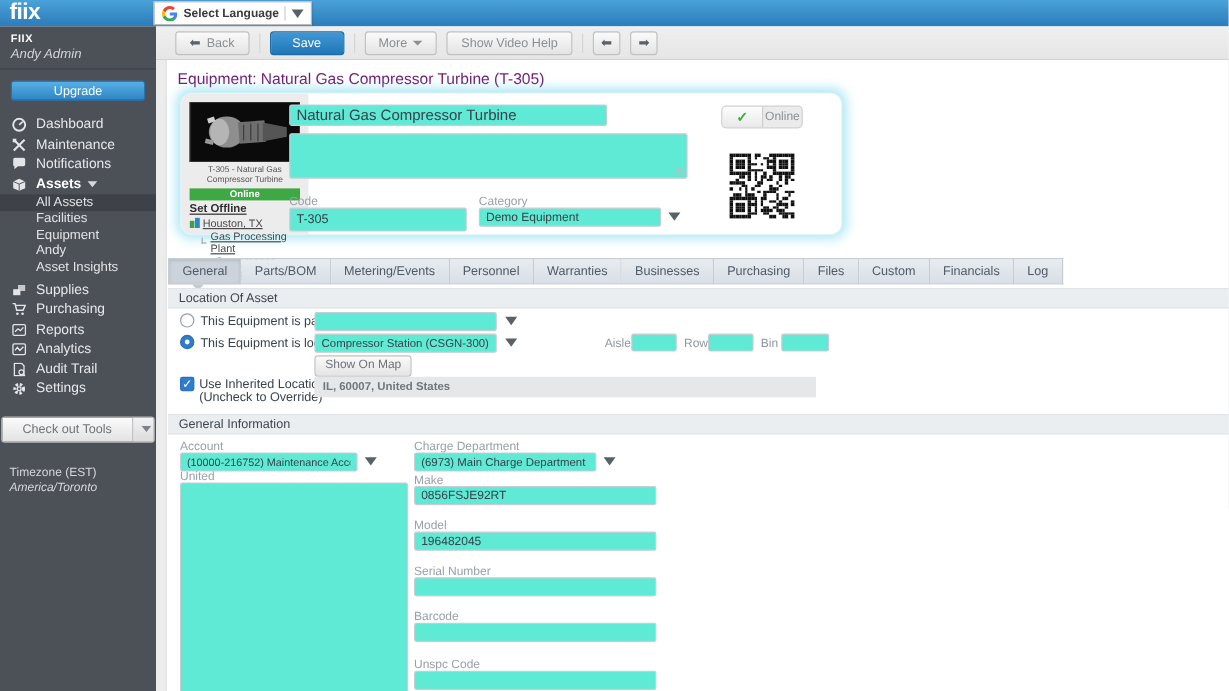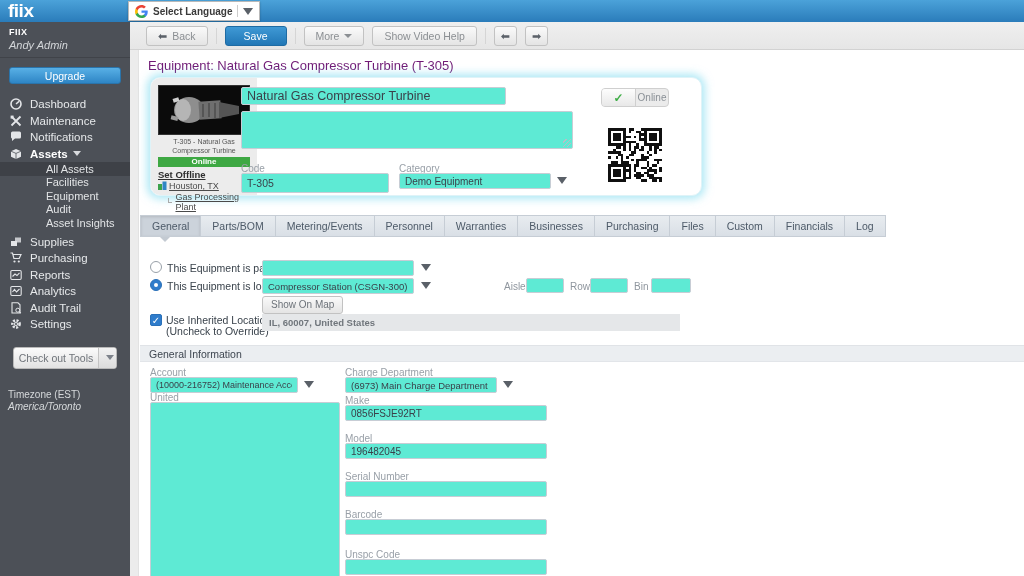--- a/index.html
+++ b/index.html
@@ -27,27 +27,27 @@
   .sb-head { padding:5px 9px 6px; border-bottom:1px solid #404349; }
   .sb-org { font-size:9px; font-weight:bold; color:#fff; letter-spacing:.5px; }
   .sb-user { font-size:11px; font-style:italic; color:#d3d6d9; margin-top:2px; }
   .upgrade { display:block; margin:9px auto 12px; width:112px; height:17px;
              background:linear-gradient(#58b0e6,#2e85c5); border:1px solid #2a74ab;
              border-radius:3px; color:#fff; font-size:10.5px; text-align:center; line-height:16px; }
   .nav-item { display:flex; align-items:center; height:16.5px; padding-left:10px;
               font-size:11.5px; color:#e6e8ea; cursor:default; }
   .nav-item.bold { font-weight:bold; color:#fff; }
   .nav-item .ic { width:13px; height:12px; margin-right:7px; display:inline-flex; }
-  .nav-sub { padding-left:46px; height:13.5px; display:flex; align-items:center;
+  .nav-sub { padding-left:30px; height:13.5px; display:flex; align-items:center;
              font-size:11px; color:#e2e4e6; }
   .nav-sub.active { background:#3e4147; }
   .caret { margin-left:5px; width:0; height:0; border-left:4px solid transparent;
            border-right:4px solid transparent; border-top:5px solid #d8dadd; }
   .grp-gap { height:4px; }
-  .checkout { margin:14px auto 0; width:104px; height:22px; display:flex;
+  .checkout { margin:14px auto 0; width:128px; height:22px; display:flex;
               border:1px solid #b9b9b9; border-radius:3px; overflow:hidden;
               background:linear-gradient(#fbfbfb,#e2e2e2); }
   .checkout .lbl { flex:1; font-size:10.5px; color:#6f747a; text-align:center; line-height:20px; }
   .checkout .arr { width:18px; border-left:1px solid #c4c4c4; display:flex; align-items:center;
                    justify-content:center; background:linear-gradient(#f2f2f2,#dcdcdc); }
   .tz { margin:20px 0 0 8px; font-size:10px; color:#d6d9db; }
   .tz .it { font-style:italic; margin-top:1px; }
 
   
   .toolbar { position:absolute; left:130px; top:22px; width:894px; height:28px;
@@ -201,21 +201,21 @@
             <path d="M6 1 L11 3.2 L11 8.8 L6 11 L1 8.8 L1 3.2 Z" fill="#e3e5e8"></path>
             <path d="M1 3.2 L6 5.4 L11 3.2 M6 5.4 L6 11" stroke="#4c5057" stroke-width=".8" fill="none"></path>
           </svg>
       </span>
         <span>Assets</span>
       <span class="caret"></span>
     </div>
     <div class="nav-sub active">All Assets</div>
     <div class="nav-sub">Facilities</div>
     <div class="nav-sub">Equipment</div>
-    <div class="nav-sub">Audit</div>
+    <div class="nav-sub">Andy</div>
     <div class="nav-sub">Asset Insights</div>
     <div class="grp-gap"></div>
     <div class="nav-item">
       <span class="ic">
         <svg width="12" height="12" viewBox="0 0 12 12">
             <rect x="1" y="5" width="6" height="5" fill="#e3e5e8"></rect>
             <rect x="5" y="1.5" width="6" height="5" fill="#e3e5e8" opacity=".8"></rect>
           </svg>
       </span>
         <span>Supplies</span>
@@ -812,20 +812,21 @@
     <span class="tab">Warranties</span>
     <span class="tab">Businesses</span>
     <span class="tab">Purchasing</span>
     <span class="tab">Files</span>
     <span class="tab">Custom</span>
     <span class="tab">Financials</span>
     <span class="tab">Log</span>
   </div>
   <span class="tab-notch"></span>
 
+  <div class="section-bar bar-loc">Location Of Asset</div>
 
   <span class="radio" style="left:150px;top:261px;"></span>
   <span class="loc-label" style="left:167px;top:262px;">This Equipment is part of:</span>
   <input class="tinput" style="left: 262px; top: 260px; width: 152px; height: 16px;">
   <span class="dd dd-tri" style="left:421px;top:264px;"></span>
 
   <span class="radio on" style="left:150px;top:279px;"></span>
   <span class="loc-label" style="left:167px;top:280px;">This Equipment is located at:</span>
   <input class="tinput" style="left: 262px; top: 278px; width: 152px; height: 16px; font-size: 9.5px;" value="Compressor Station (CSGN-300)">
   <span class="dd dd-tri" style="left:421px;top:282px;"></span>

